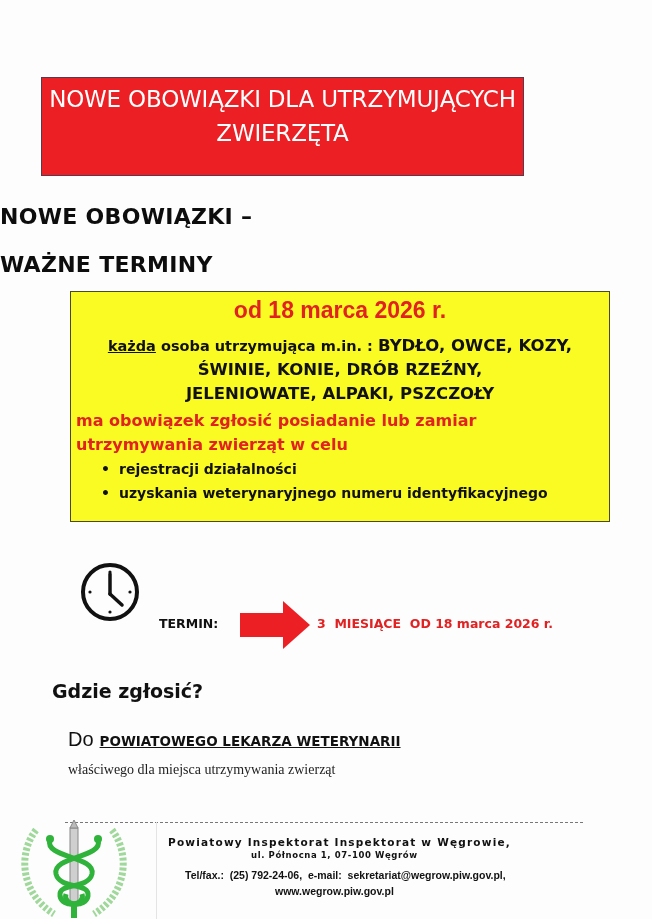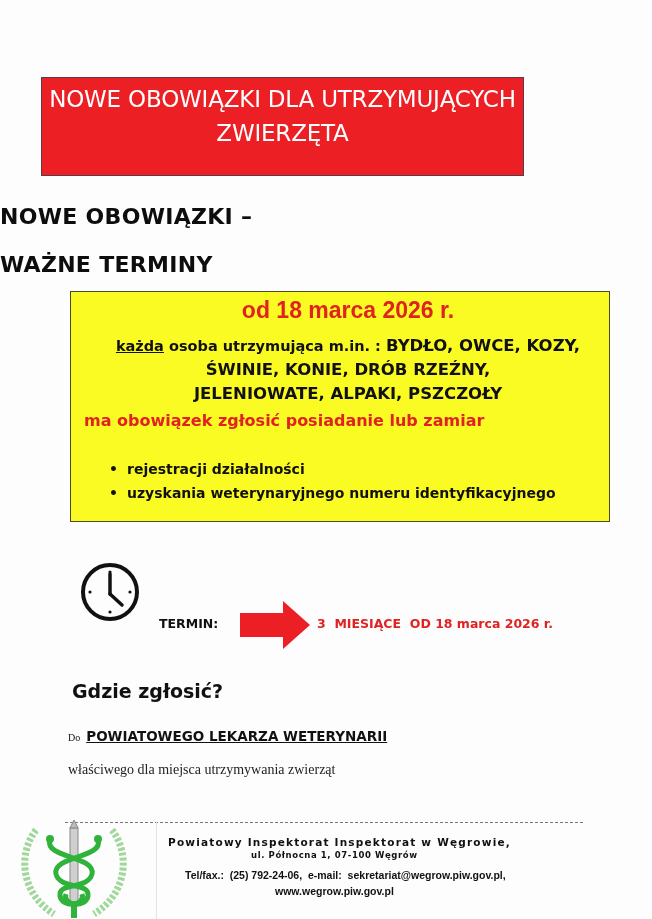--- a/index.html
+++ b/index.html
@@ -32,21 +32,21 @@
     font-size:22px; color:#0d0d0d; letter-spacing:0.3px;
   }
 
   
   .ybox {
     left:70px; top:291px; width:540px; height:231px;
     background:#fbfb24;
     border:1px solid #4a4a2a;
     box-sizing:border-box;
   }
-  .ybox .line { position:absolute; left:0; width:100%; white-space:nowrap;margin-left:8px; }
+  .ybox .line { position:absolute; left:0; width:100%; white-space:nowrap; }
   .date-red {
     top:5px; text-align:center; color:#e02222;
     font-weight:bold; font-size:23px;
   }
   .who {
     top:44px; text-align:center; font-size:14.5px; font-weight:bold; color:#111;
     font-family:"DejaVu Sans", sans-serif;
   }
   .who .u { text-decoration:underline; }
   .who .big { font-size:16.5px; }
@@ -66,27 +66,27 @@
     left:159px; top:616px; font-weight:bold; font-size:12.5px;
     font-family:"DejaVu Sans", sans-serif;
   }
   .arrow { left:240px; top:601px; width:72px; height:48px; }
   .termin-value {
     left:317px; top:616px; color:#e02222; font-weight:bold; font-size:12.5px;
     font-family:"DejaVu Sans", sans-serif; white-space:nowrap;
   }
 
   .where-title {
-    left:72px; top:680px; font-weight:bold; font-size:19px;
+    left:52px; top:680px; font-weight:bold; font-size:19px;
     font-family:"DejaVu Sans", sans-serif;
   }
   .do-line {
     left:68px; top:728px; font-size:14px; white-space:nowrap;
   }
-  .do-line .do { font-family:Liberation Serif, serif; font-size:10px; }
+  .do-line .do { font-family:Liberation Sans, sans-serif; font-size:20px; }
   .do-line .target {
     font-family:"DejaVu Sans", sans-serif; font-weight:bold; font-size:13.5px;
     text-decoration:underline; margin-left:6px;
   }
   .competent {
     left:68px; top:762px; font-family:"Liberation Serif", serif; font-size:14px; color:#222;
   }
 
   
   .footer-line {
@@ -127,20 +127,21 @@
 <div class="abs subtitle" style="top:252px;">WAŻNE TERMINY</div>
 
 <div class="abs ybox">
   <div class="line date-red">od 18 marca 2026 r.</div>
   <div class="line animals2">ŚWINIE, KONIE, DRÓB RZEŹNY,</div>
   <div class="line who">
     <span class="u">każda</span><span style="white-space:pre;"> osoba utrzymująca m.in. : </span><span class="big">BYDŁO, OWCE, KOZY,</span>
   </div>
   <div class="line animals3">JELENIOWATE, ALPAKI, PSZCZOŁY</div>
   <div class="line duty1">ma obowiązek zgłosić posiadanie lub zamiar</div>
+  <div class="line duty2">utrzymywania zwierząt w celu</div>
   <div class="line bullet b2">
     <span class="dot">•</span><span>uzyskania weterynaryjnego numeru identyfikacyjnego</span>
   </div>
   <div class="line bullet b1">
     <span class="dot">•</span><span>rejestracji działalności</span>
   </div>
 </div>
 
 <svg class="abs clock" viewBox="0 0 62 62">
   <circle cx="31" cy="31" r="27" fill="none" stroke="#111" stroke-width="4"></circle>

